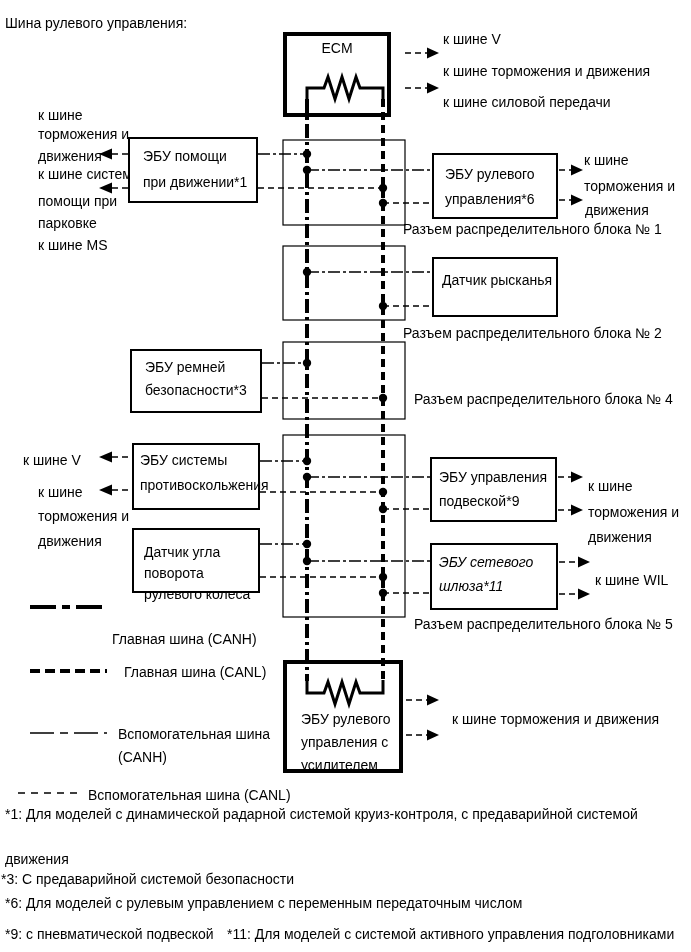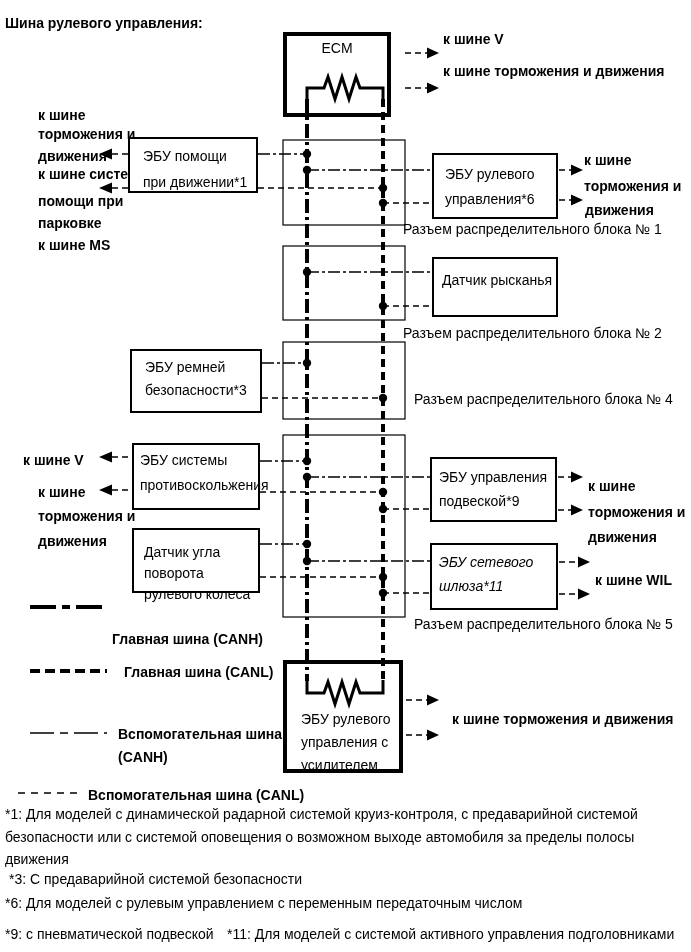--- a/index.html
+++ b/index.html
@@ -1,20 +1,20 @@
 <!DOCTYPE html>
 <html><head>
 <meta charset="utf-8">
 <style>
   html,body{margin:0;padding:0;background:#ffffff;}
   .canvas{
     position:relative;width:691px;height:952px;background:#ffffff;
     font-family:"Liberation Sans",sans-serif;color:#000;overflow:hidden;
   }
-  .lbl{position:absolute;font-size:14px;line-height:18px;white-space:nowrap;color:#000;font-weight:bold;}
+  .lbl{position:absolute;font-size:14px;line-height:18px;white-space:nowrap;color:#000;}
   .box{position:absolute;box-sizing:border-box;background:#ffffff;border:2px solid #000;}
   .box .ln{font-size:14px;white-space:nowrap;color:#000;}
   .thick{border-width:4px;}
   .jlabel{position:absolute;font-size:14px;white-space:nowrap;color:#000;}
   svg.wires{position:absolute;left:0;top:0;pointer-events:none;}
   .fn{position:absolute;font-size:14px;white-space:nowrap;color:#000;}
 </style>
 </head>
 <body>
 
@@ -29,22 +29,23 @@
   <div class="lbl" style="left:38px;top:192px;">помощи при</div>
   <div class="lbl" style="left:38px;top:214px;">парковке</div>
   <div class="lbl" style="left:38px;top:236px;">к шине MS</div>
 
   <div class="box thick" style="left:283px;top:32px;width:108px;height:85px;text-align:center;padding-top:4px;">
     <div class="ln">ECM</div>
   </div>
 
   <div class="lbl" style="left:443px;top:30px;">к шине V</div>
   <div class="lbl" style="left:443px;top:62px;">к шине торможения и движения</div>
-
-  <div class="box" style="left:128px;top:137px;width:130px;height:56px;padding:4px 0 0 13px;line-height:26px;">
+  <div class="lbl" style="left:443px;top:93px;">к шине силовой передачи</div>
+
+  <div class="box" style="left:128px;top:137px;width:130px;height:66px;padding:4px 0 0 13px;line-height:26px;">
     <div class="ln">ЭБУ помощи</div>
     <div class="ln">при движении*1</div>
   </div>
 
   <div class="box" style="left:432px;top:153px;width:126px;height:66px;padding:7px 0 0 11px;line-height:25px;">
     <div class="ln">ЭБУ рулевого</div>
     <div class="ln">управления*6</div>
   </div>
   <div class="lbl" style="left:584px;top:151px;">к шине</div>
   <div class="lbl" style="left:584px;top:177px;">торможения и</div>
@@ -100,23 +101,22 @@
   <div class="lbl" style="left:88px;top:786px;">Вспомогательная шина (CANL)</div>
 
   <div class="box thick" style="left:283px;top:660px;width:120px;height:113px;padding:44px 0 0 14px;line-height:23px;">
     <div class="ln">ЭБУ рулевого</div>
     <div class="ln">управления с</div>
     <div class="ln">усилителем</div>
   </div>
   <div class="lbl" style="left:452px;top:710px;">к шине торможения и движения</div>
 
   <div class="fn" style="left:5px;top:806px;">*1: Для моделей с динамической радарной системой круиз-контроля, с предаварийной системой</div>
-  <div class="fn" style="left:5px;top:829px;">безопасности или с системой оповещения о возможном выходе автомобиля за пределы полосы</div>
   <div class="fn" style="left:5px;top:851px;">движения</div>
-  <div class="fn" style="left:9px;top:871px;">*3: С предаварийной системой безопасности</div>
+  <div class="fn" style="left:1px;top:871px;">*3: С предаварийной системой безопасности</div>
   <div class="fn" style="left:5px;top:895px;">*6: Для моделей с рулевым управлением с переменным передаточным числом</div>
   <div class="fn" style="left:5px;top:926px;">*9: с пневматической подвеской</div>
   <div class="fn" style="left:227px;top:926px;">*11: Для моделей с системой активного управления подголовниками</div>
 
   <svg class="wires" width="691" height="952" viewBox="0 0 691 952">
 
     <g stroke="#000" stroke-width="1.2" fill="none">
       <rect x="283" y="140" width="122" height="85"></rect>
       <rect x="283" y="246" width="122" height="74"></rect>
       <rect x="283" y="342" width="122" height="77"></rect>

